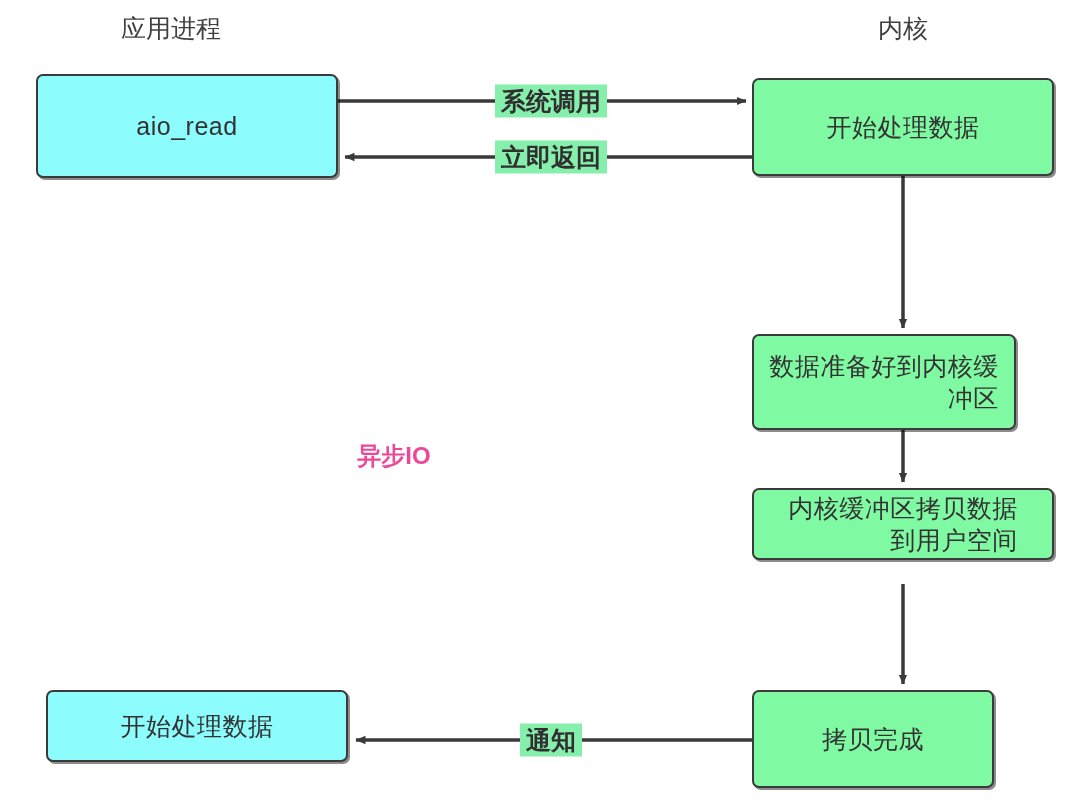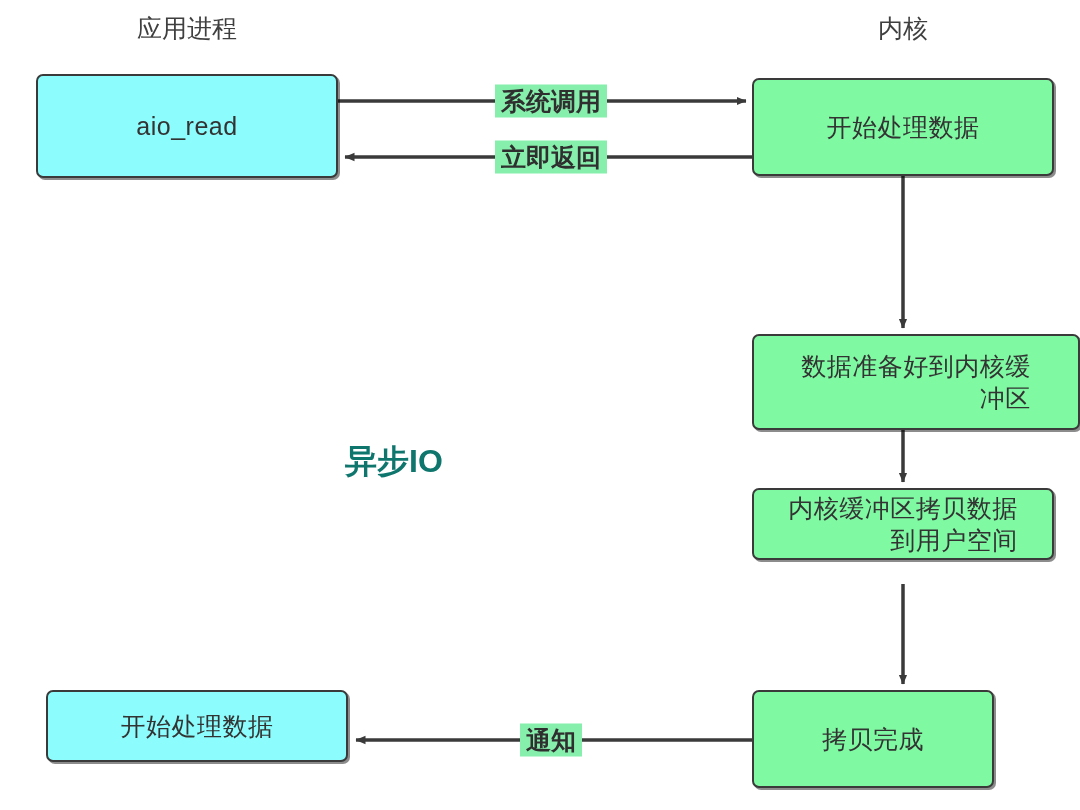--- a/index.html
+++ b/index.html
@@ -51,23 +51,23 @@
     position: absolute;
     font-size: 25px;
     color: #3f3f3f;
     text-align: center;
     white-space: nowrap;
     transform: translateX(-50%);
     z-index: 3;
   }
   .diagram-title {
     position: absolute;
-    font-size: 32px;
+    font-size: 24px;
     font-weight: bold;
-    color: #0f766e;
+    color: #ec4899;
     white-space: nowrap;
     transform: translateX(-50%);
     z-index: 3;
   }
   .edge-label {
     position: absolute;
     font-size: 25px;
     font-weight: bold;
     color: #2f2f2f;
     background: #86efac;
@@ -101,35 +101,35 @@
 
     <line x1="903" y1="176" x2="903" y2="328" stroke="#3a3a3a" stroke-width="3.5" marker-end="url(#arrowD)"></line>
 
     <line x1="903" y1="430" x2="903" y2="482" stroke="#3a3a3a" stroke-width="3.5" marker-end="url(#arrowD)"></line>
 
     <line x1="903" y1="584" x2="903" y2="684" stroke="#3a3a3a" stroke-width="3.5" marker-end="url(#arrowD)"></line>
 
     <line x1="752" y1="740" x2="356" y2="740" stroke="#3a3a3a" stroke-width="3.5" marker-end="url(#arrowL)"></line>
   </svg>
 
-  <div class="group-title" style="left:187px; top:12px;">应用进程</div>
+  <div class="group-title" style="left:171px; top:12px;">应用进程</div>
 
   <div class="group-title" style="left:903px; top:12px;">内核</div>
 
   <div class="diagram-title" style="left:394px; top:440px;">异步IO</div>
 
   <div class="node cyan" style="left:36px; top:74px; width:302px; height:104px;">
     <span class="node-label">aio_read</span>
   </div>
 
   <div class="node green" style="left:752px; top:78px; width:302px; height:98px;">
     <span class="node-label">开始处理数据</span>
   </div>
 
-  <div class="node green" style="left:752px; top:334px; width:328px; height:96px;">
+  <div class="node green" style="left:752px; top:334px; width:264px; height:96px;">
     <span class="node-label">数据准备好到内核缓
 冲区</span>
   </div>
 
   <div class="node green" style="left:752px; top:488px; width:302px; height:72px;">
     <span class="node-label">内核缓冲区拷贝数据
 到用户空间</span>
   </div>
 
   <div class="node green" style="left:752px; top:690px; width:242px; height:98px;">

